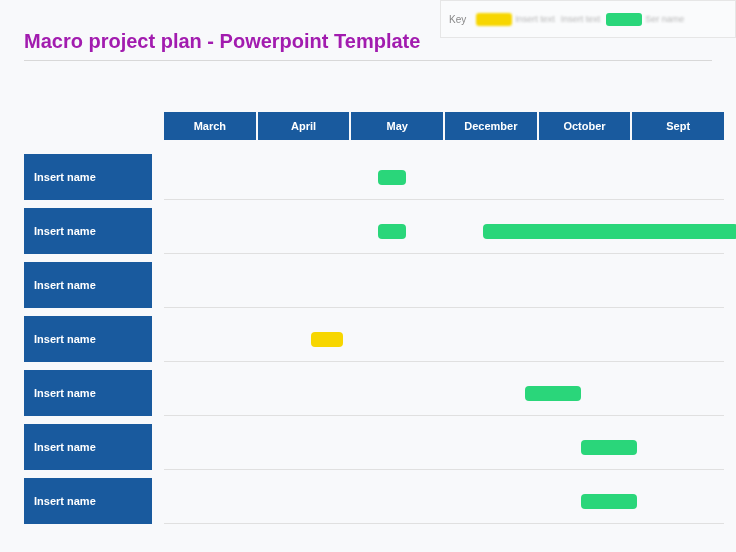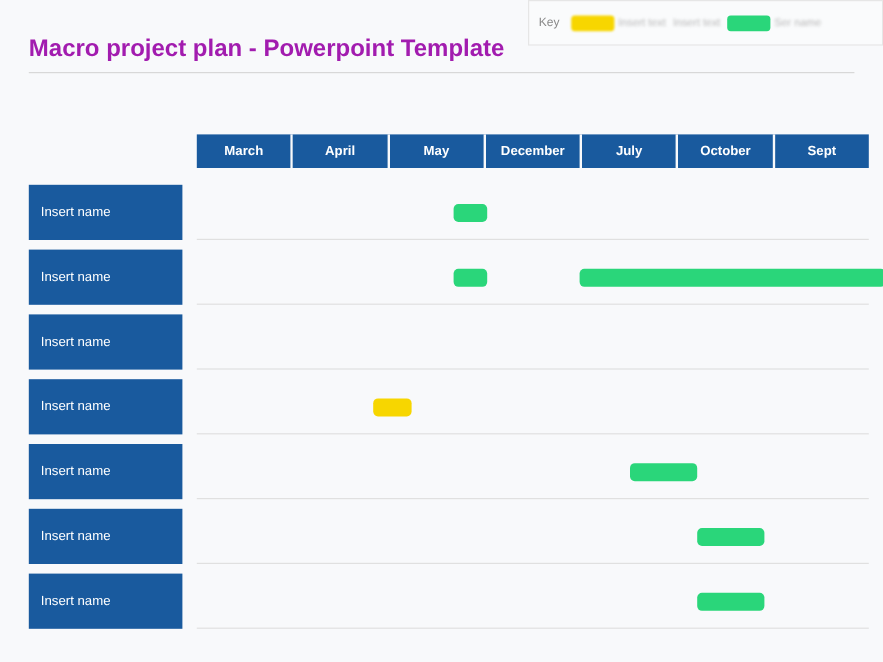--- a/index.html
+++ b/index.html
@@ -70,21 +70,21 @@
   }
   .month-cell:last-child { border-right: none; }
   
   .rows { margin-top: 14px; }
   .grow { display: flex; height: 46px; margin-bottom: 8px; position: relative;}
   .row-label {
     width: 128px;
     flex: 0 0 128px;
     background: #195a9e;
     color: #fff;
-    font-weight: normal;
+    font-weight: bold;
     font-size: 11px;
     display: flex;
     align-items: center;
     padding-left: 10px;
     margin-right: 12px;
   }
   .track {
     flex: 1;
     position: relative;
     border-bottom: 1px solid #e0e0e0;
@@ -120,21 +120,20 @@
 <div class="title-rule"></div>
 
 <div class="gantt">
   <div class="months-row">
     <div class="row-label-spacer"></div>
     <div id="months-container" style="display:flex;flex:1">
         <div class="month-cell">March</div>
         <div class="month-cell">April</div>
         <div class="month-cell">May</div>
         <div class="month-cell">December</div>
-        <div class="month-cell">July</div>
         <div class="month-cell">October</div>
         <div class="month-cell">Sept</div>
       </div>
   </div>
   <div class="rows" id="rows-container">
       <div class="grow">
         <div class="row-label">Insert name</div>
         <div class="track">
           <div class="bar green" style="left: 38.125%; width: 5%;"></div>
         </div>

